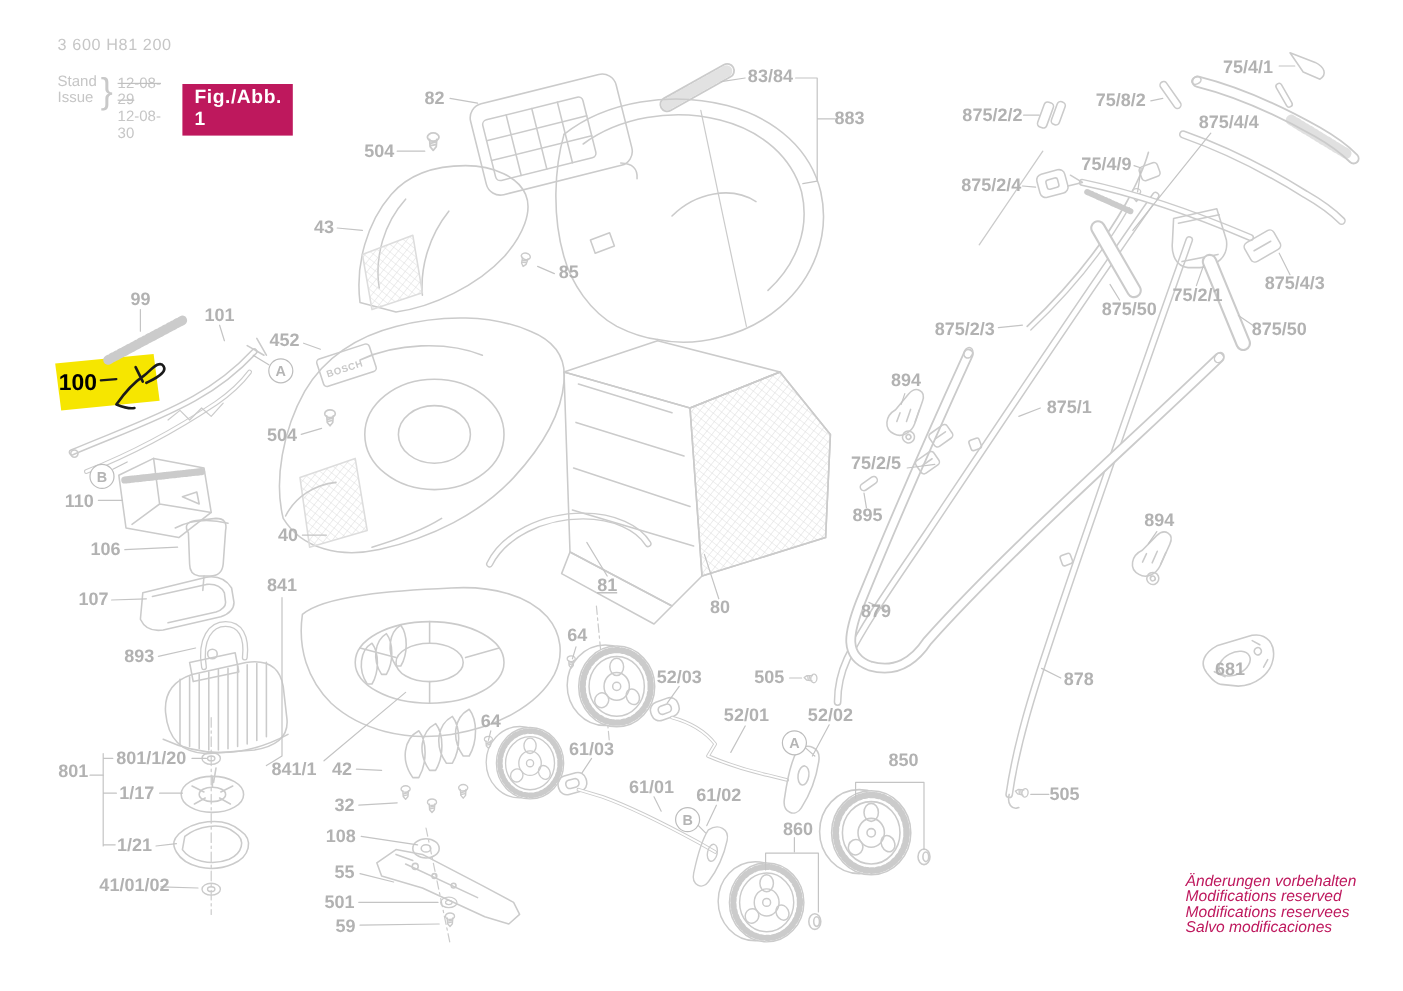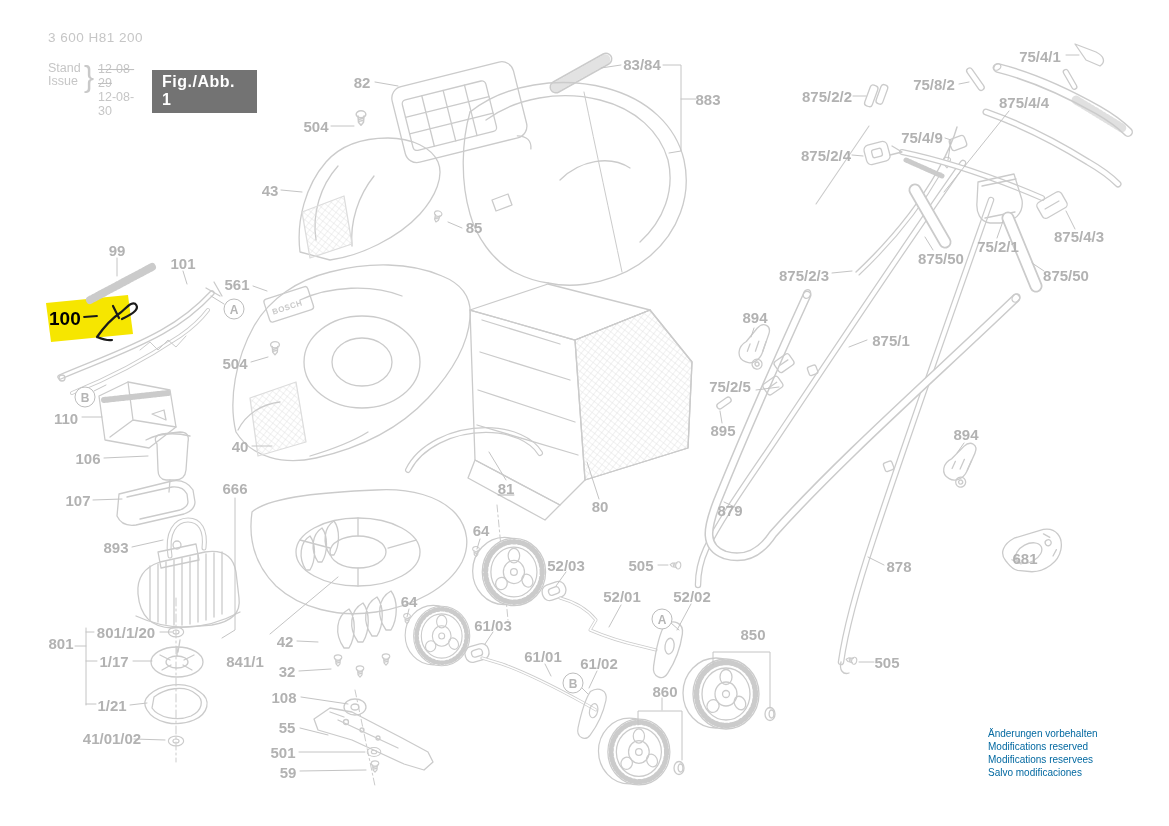--- a/index.html
+++ b/index.html
@@ -8,30 +8,30 @@
   #stage{position:absolute;left:0;top:0;width:1169px;height:826px;}
   svg#diagram{position:absolute;left:0;top:0;}
   
   #hdr{position:absolute;left:48px;top:30px;color:#c6c6c6;}
   #part-number{font-size:13.5px;letter-spacing:.5px;}
   #stand-row{position:absolute;left:0;top:32px;white-space:nowrap;}
   .si{font-size:12.5px;line-height:13px;color:#c6c6c6;}
   #brace{position:absolute;left:36px;top:30px;font-size:30px;font-weight:300;color:#c9c9c9;}
   #dates{position:absolute;left:50px;top:32px;font-size:12.5px;line-height:14px;color:#c6c6c6;}
   .struck{text-decoration:line-through;text-decoration-color:#c0c0c0;}
-  #figbox{position:absolute;left:104px;top:40px;background:#737373;color:#fff;
-          font-size:16px;font-weight:bold;padding:3px 22px 4px 10px;letter-spacing:.5px;}
+  #figbox{position:absolute;left:104px;top:40px;background:#be185d;color:#fff;
+          font-size:16px;font-weight:bold;padding:3px 9px 4px 10px;letter-spacing:.5px;}
   
   .lbl{position:absolute;transform:translate(-50%,-50%);color:#b2b2b2;font-size:15px;
        font-weight:bold;white-space:nowrap;letter-spacing:0px;}
   .co{position:absolute;width:19px;height:19px;border:1.6px solid #bdbdbd;border-radius:50%;
       color:#b5b5b5;font-size:12px;font-weight:bold;display:flex;align-items:center;
       justify-content:center;transform:translate(-50%,-50%);background:#fff;}
   
-  #ftr{position:absolute;left:988px;top:727px;color:#0369a1;font-size:10px;line-height:13px;}
+  #ftr{position:absolute;left:988px;top:727px;color:#be185d;font-size:13px;line-height:13px;font-style:italic;}
 </style>
 </head>
 <body>
 
 <div id="stage">
 
 <svg id="diagram" width="1169" height="826" viewBox="0 0 1169 826" style="stroke:#cbcbcb;fill:none;stroke-width:1.3;stroke-linecap:round;stroke-linejoin:round;">
   <defs>
     <pattern id="mesh" width="5" height="5" patternUnits="userSpaceOnUse" patternTransform="rotate(38)">
       <path d="M0 0 H5 M0 0 V5" stroke="#dcdcdc" stroke-width="0.8" fill="none"></path>
@@ -316,25 +316,25 @@
       <div class="lbl" style="left: 78px; top: 500px;">107</div>
       <div class="lbl" style="left: 116px; top: 547px;">893</div>
       <div class="lbl" style="left: 61px; top: 643px;">801</div>
       <div class="lbl" style="left: 126px; top: 632px;">801/1/20</div>
       <div class="lbl" style="left: 114px; top: 661px;">1/17</div>
       <div class="lbl" style="left: 112px; top: 705px;">1/21</div>
       <div class="lbl" style="left: 99px; top: 738px; margin-left: 13px;">41/01/02</div>
       <div class="lbl" style="left: 362px; top: 82px;">82</div>
       <div class="lbl" style="left: 316px; top: 126px;">504</div>
       <div class="lbl" style="left: 270px; top: 190px;">43</div>
-      <div class="lbl" style="left: 237px; top: 284px;">561</div>
+      <div class="lbl" style="left: 237px; top: 284px;">452</div>
       <div class="lbl" style="left: 235px; top: 363px;">504</div>
       <div class="lbl" style="left: 240px; top: 446px;">40</div>
-      <div class="lbl" style="left: 235px; top: 488px;">666</div>
-      <div class="lbl" style="left: 245px; top: 641px; margin-top: 20px;">841/1</div>
+      <div class="lbl" style="left: 235px; top: 488px;">841</div>
+      <div class="lbl" style="left: 245px; top: 641px;">841/1</div>
       <div class="lbl" style="left: 285px; top: 641px;">42</div>
       <div class="lbl" style="left: 287px; top: 671px;">32</div>
       <div class="lbl" style="left: 284px; top: 697px;">108</div>
       <div class="lbl" style="left: 287px; top: 727px;">55</div>
       <div class="lbl" style="left: 283px; top: 752px;">501</div>
       <div class="lbl" style="left: 288px; top: 772px;">59</div>
       <div class="lbl" style="left: 474px; top: 227px;">85</div>
       <div class="lbl" style="left: 642px; top: 64px;">83/84</div>
       <div class="lbl" style="left: 708px; top: 99px;">883</div>
       <div class="lbl" style="left: 506px; top: 488px; text-decoration: underline;">81</div>

